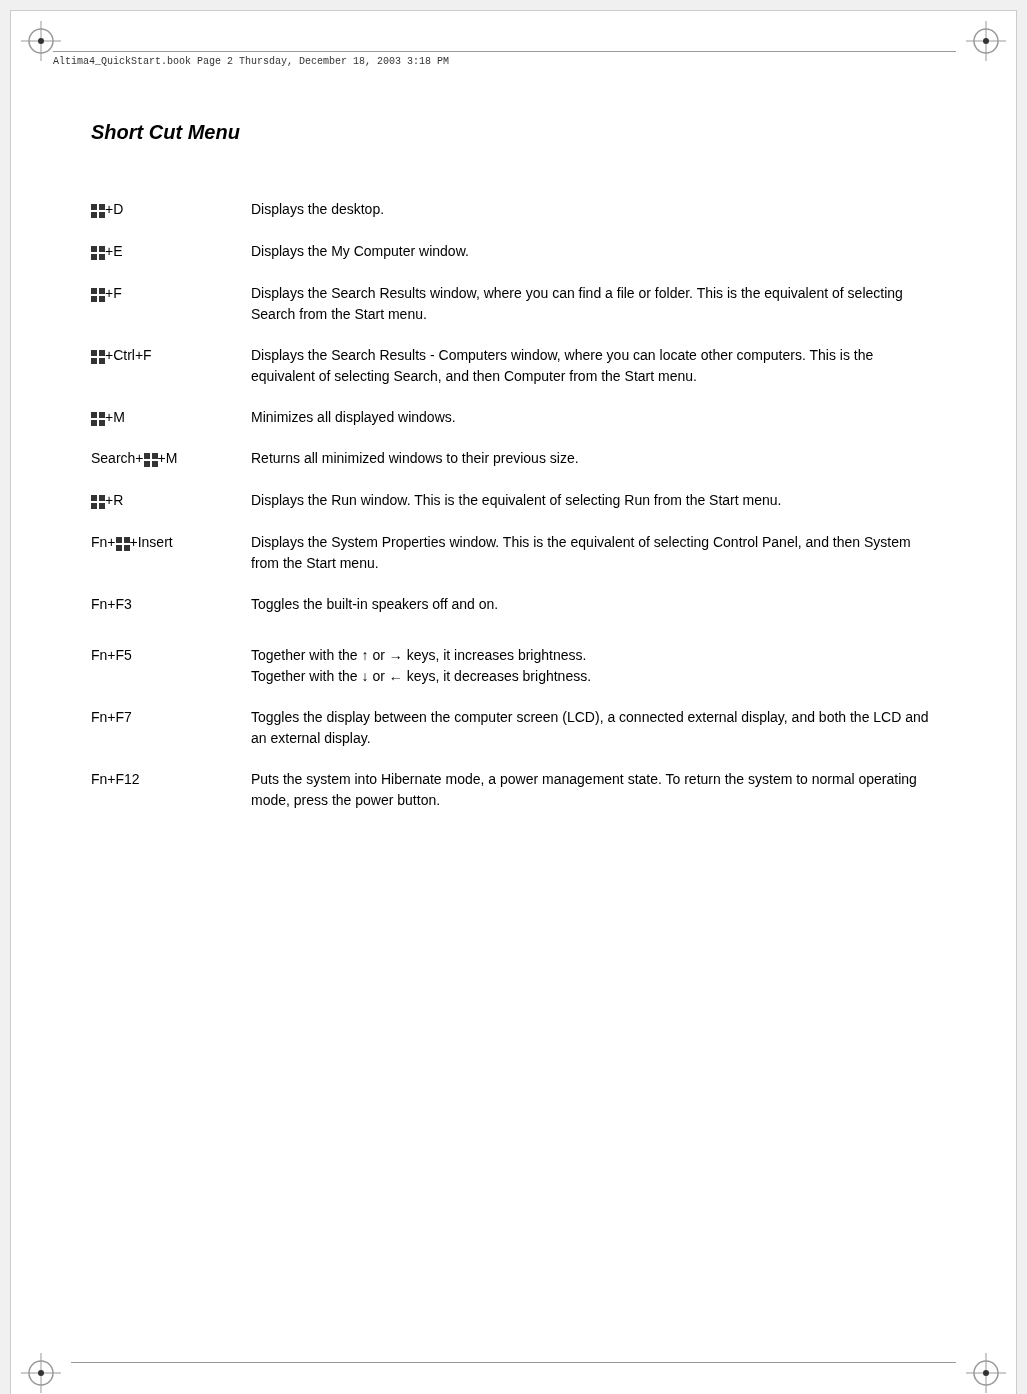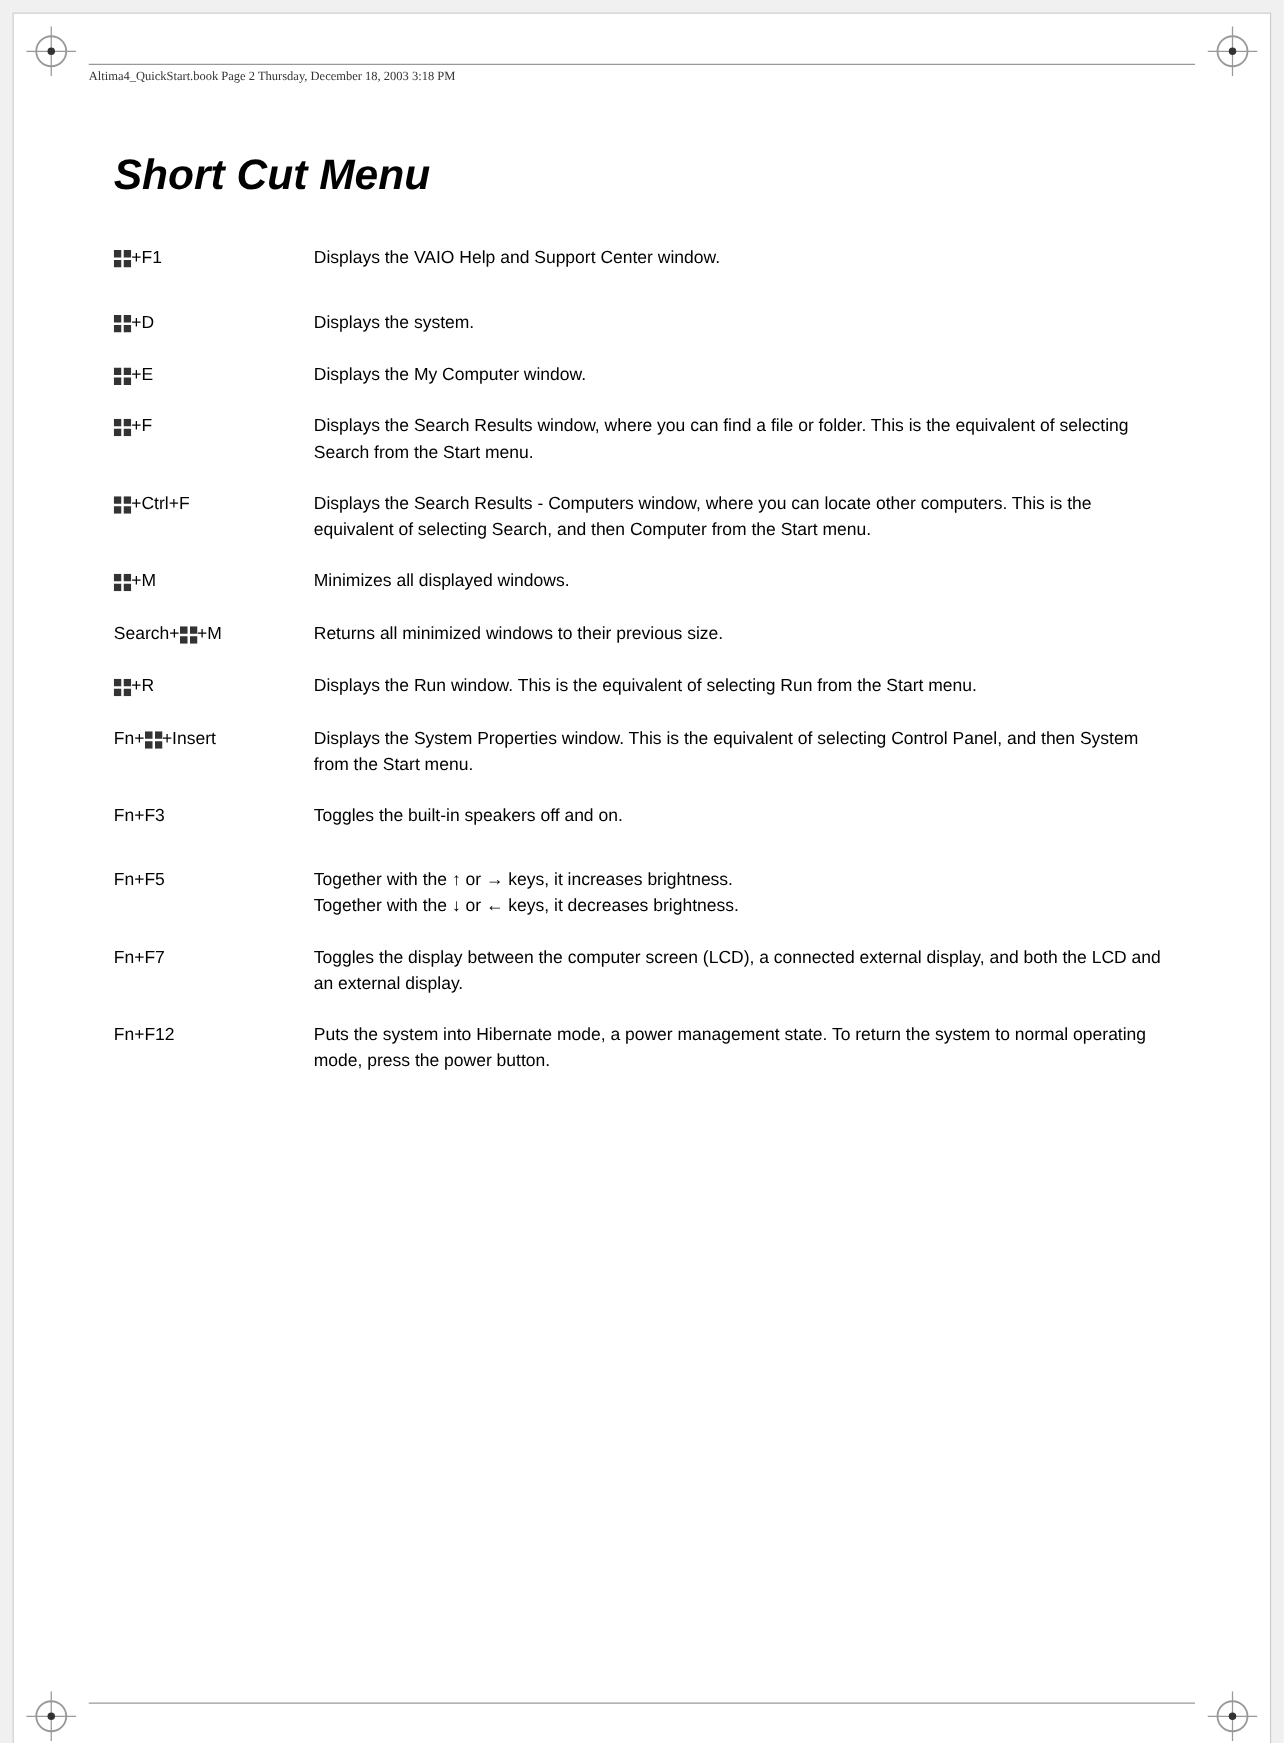--- a/index.html
+++ b/index.html
@@ -35,45 +35,45 @@
     }
     .corner-tl { top: 10px; left: 10px; }
     .corner-tr { top: 10px; right: 10px; }
     .corner-bl { bottom: 10px; left: 10px; }
     .corner-br { bottom: 10px; right: 10px; }
 
     
     .header-bar {
       position: absolute;
       top: 40px;
-      left: 60px;
+      left: 42px;
       right: 60px;
       font-size: 10px;
       color: #333;
       border-top: 1px solid #999;
       padding-top: 4px;
-      font-family: Liberation Serif, serif;
+      font-family: Liberation Mono, monospace;
     }
 
     
     .footer-bar {
       position: absolute;
       bottom: 40px;
       left: 60px;
       right: 60px;
       border-bottom: 1px solid #999;
     }
 
     .content {
       margin-top: 50px;
     }
 
     h1.page-title {
       font-family: Arial, sans-serif;
-      font-size: 34px;
+      font-size: 20px;
       font-weight: bold;
       font-style: italic;
       margin-bottom: 30px;
       color: #000;
     }
 
     table.shortcut-table {
       width: 100%;
       border-collapse: collapse;
       font-family: Arial, sans-serif;
@@ -157,43 +157,34 @@
     <span>Altima4_QuickStart.book  Page 2  Thursday, December 18, 2003  3:18 PM</span>
   </div>
 
   <div class="footer-bar"></div>
 
   <div class="content">
     <h1 class="page-title">Short Cut Menu</h1>
 
     <table class="shortcut-table">
       <tbody id="shortcut-tbody">
-      <tr>
-            <td class="key-col"><span class="win-logo"><svg viewBox="0 0 14 14" xmlns="http://www.w3.org/2000/svg">
-      <rect x="0" y="0" width="6" height="6" fill="#333"></rect>
-      <rect x="8" y="0" width="6" height="6" fill="#333"></rect>
-      <rect x="0" y="8" width="6" height="6" fill="#333"></rect>
-      <rect x="8" y="8" width="6" height="6" fill="#333"></rect>
-    </svg></span><span>+F1</span></td>
-            <td class="desc-col">Displays the VAIO Help and Support Center window.</td>
-          </tr>
           <tr>
             <td colspan="2" style="height: 4px;"></td>
           </tr>
           <tr>
             <td colspan="2" style="height: 4px;"></td>
           </tr>
           <tr>
             <td class="key-col"><span class="win-logo"><svg viewBox="0 0 14 14" xmlns="http://www.w3.org/2000/svg">
       <rect x="0" y="0" width="6" height="6" fill="#333"></rect>
       <rect x="8" y="0" width="6" height="6" fill="#333"></rect>
       <rect x="0" y="8" width="6" height="6" fill="#333"></rect>
       <rect x="8" y="8" width="6" height="6" fill="#333"></rect>
     </svg></span><span>+D</span></td>
-            <td class="desc-col">Displays the system.</td>
+            <td class="desc-col">Displays the desktop.</td>
           </tr>
           <tr>
             <td colspan="2" style="height: 4px;"></td>
           </tr>
           <tr>
             <td class="key-col"><span class="win-logo"><svg viewBox="0 0 14 14" xmlns="http://www.w3.org/2000/svg">
       <rect x="0" y="0" width="6" height="6" fill="#333"></rect>
       <rect x="8" y="0" width="6" height="6" fill="#333"></rect>
       <rect x="0" y="8" width="6" height="6" fill="#333"></rect>
       <rect x="8" y="8" width="6" height="6" fill="#333"></rect>

